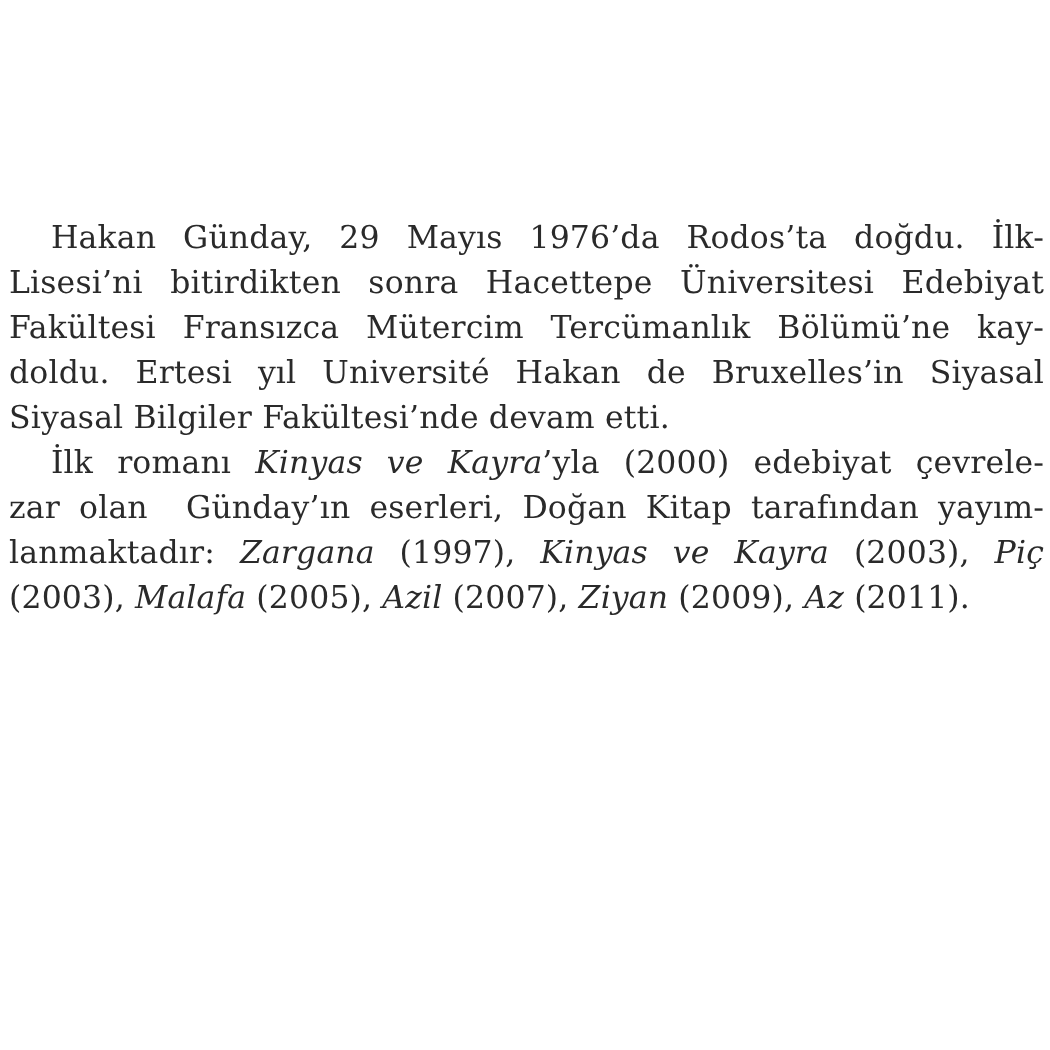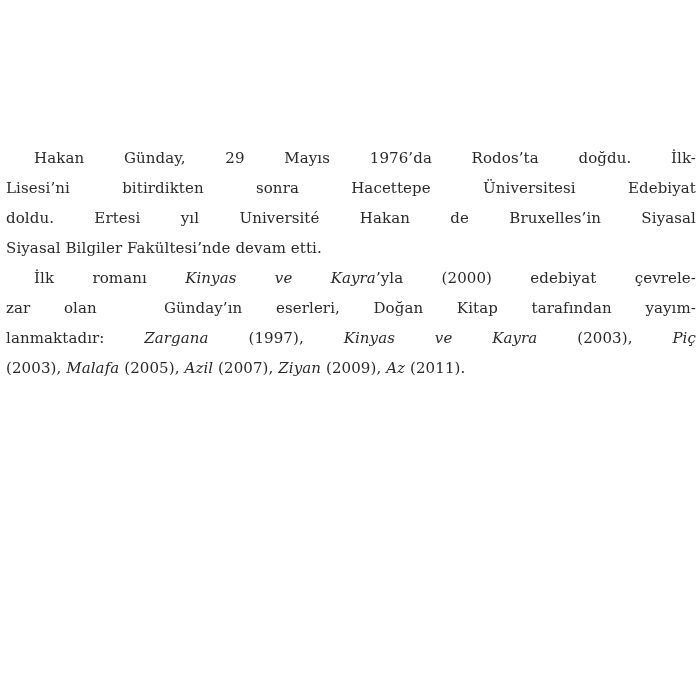--- a/index.html
+++ b/index.html
@@ -12,21 +12,21 @@
       height: 700px;
       overflow: hidden;
       position: relative;
     }
     .page {
       position: absolute;
       left: 6px;
       top: 143px;
       width: 690px;
       font-family: "DejaVu Serif", serif;
-      font-size: 15px;
+      font-size: 21px;
       line-height: 30px;
       color: #2a2a2a;
       letter-spacing: 0.1px;
     }
     .line {
       display: block;
       height: 30px;
       white-space: nowrap;
       text-align: justify;
       text-align-last: justify;
@@ -41,20 +41,21 @@
     .it { font-style: italic; margin-top: 40px; }
   </style>
 </head>
 <body>
 
 <div class="page">
 
   <div>
     <div class="line indent"><span>Hakan Günday, 29 Mayıs 1976’da Rodos’ta doğdu. İlk-</span></div>
     <div class="line"><span>Lisesi’ni bitirdikten sonra Hacettepe Üniversitesi Edebiyat</span></div>
+    <div class="line"><span>Fakültesi Fransızca Mütercim Tercümanlık Bölümü’ne kay-</span></div>
     <div class="line"><span>doldu. Ertesi yıl Université Hakan de Bruxelles’in Siyasal</span></div>
     <div class="line last"><span>Siyasal Bilgiler Fakültesi’nde devam etti.</span></div>
   </div>
 
   <div>
     <div class="line indent"><span>İlk romanı </span><span class="it">Kinyas ve Kayra</span><span>’yla (2000) edebiyat çevrele-</span></div>
     <div class="line"><span>zar olan  Günday’ın eserleri, Doğan Kitap tarafından yayım-</span></div>
     <div class="line"><span>lanmaktadır: </span><span class="it">Zargana</span><span> (1997), </span><span class="it">Kinyas ve Kayra</span><span> (2003), </span><span class="it">Piç</span></div>
     <div class="line last"><span>(2003), </span><span class="it">Malafa</span><span> (2005), </span><span class="it">Azil</span><span> (2007), </span><span class="it">Ziyan</span><span> (2009), </span><span class="it">Az</span><span> (2011).</span></div>
   </div>

